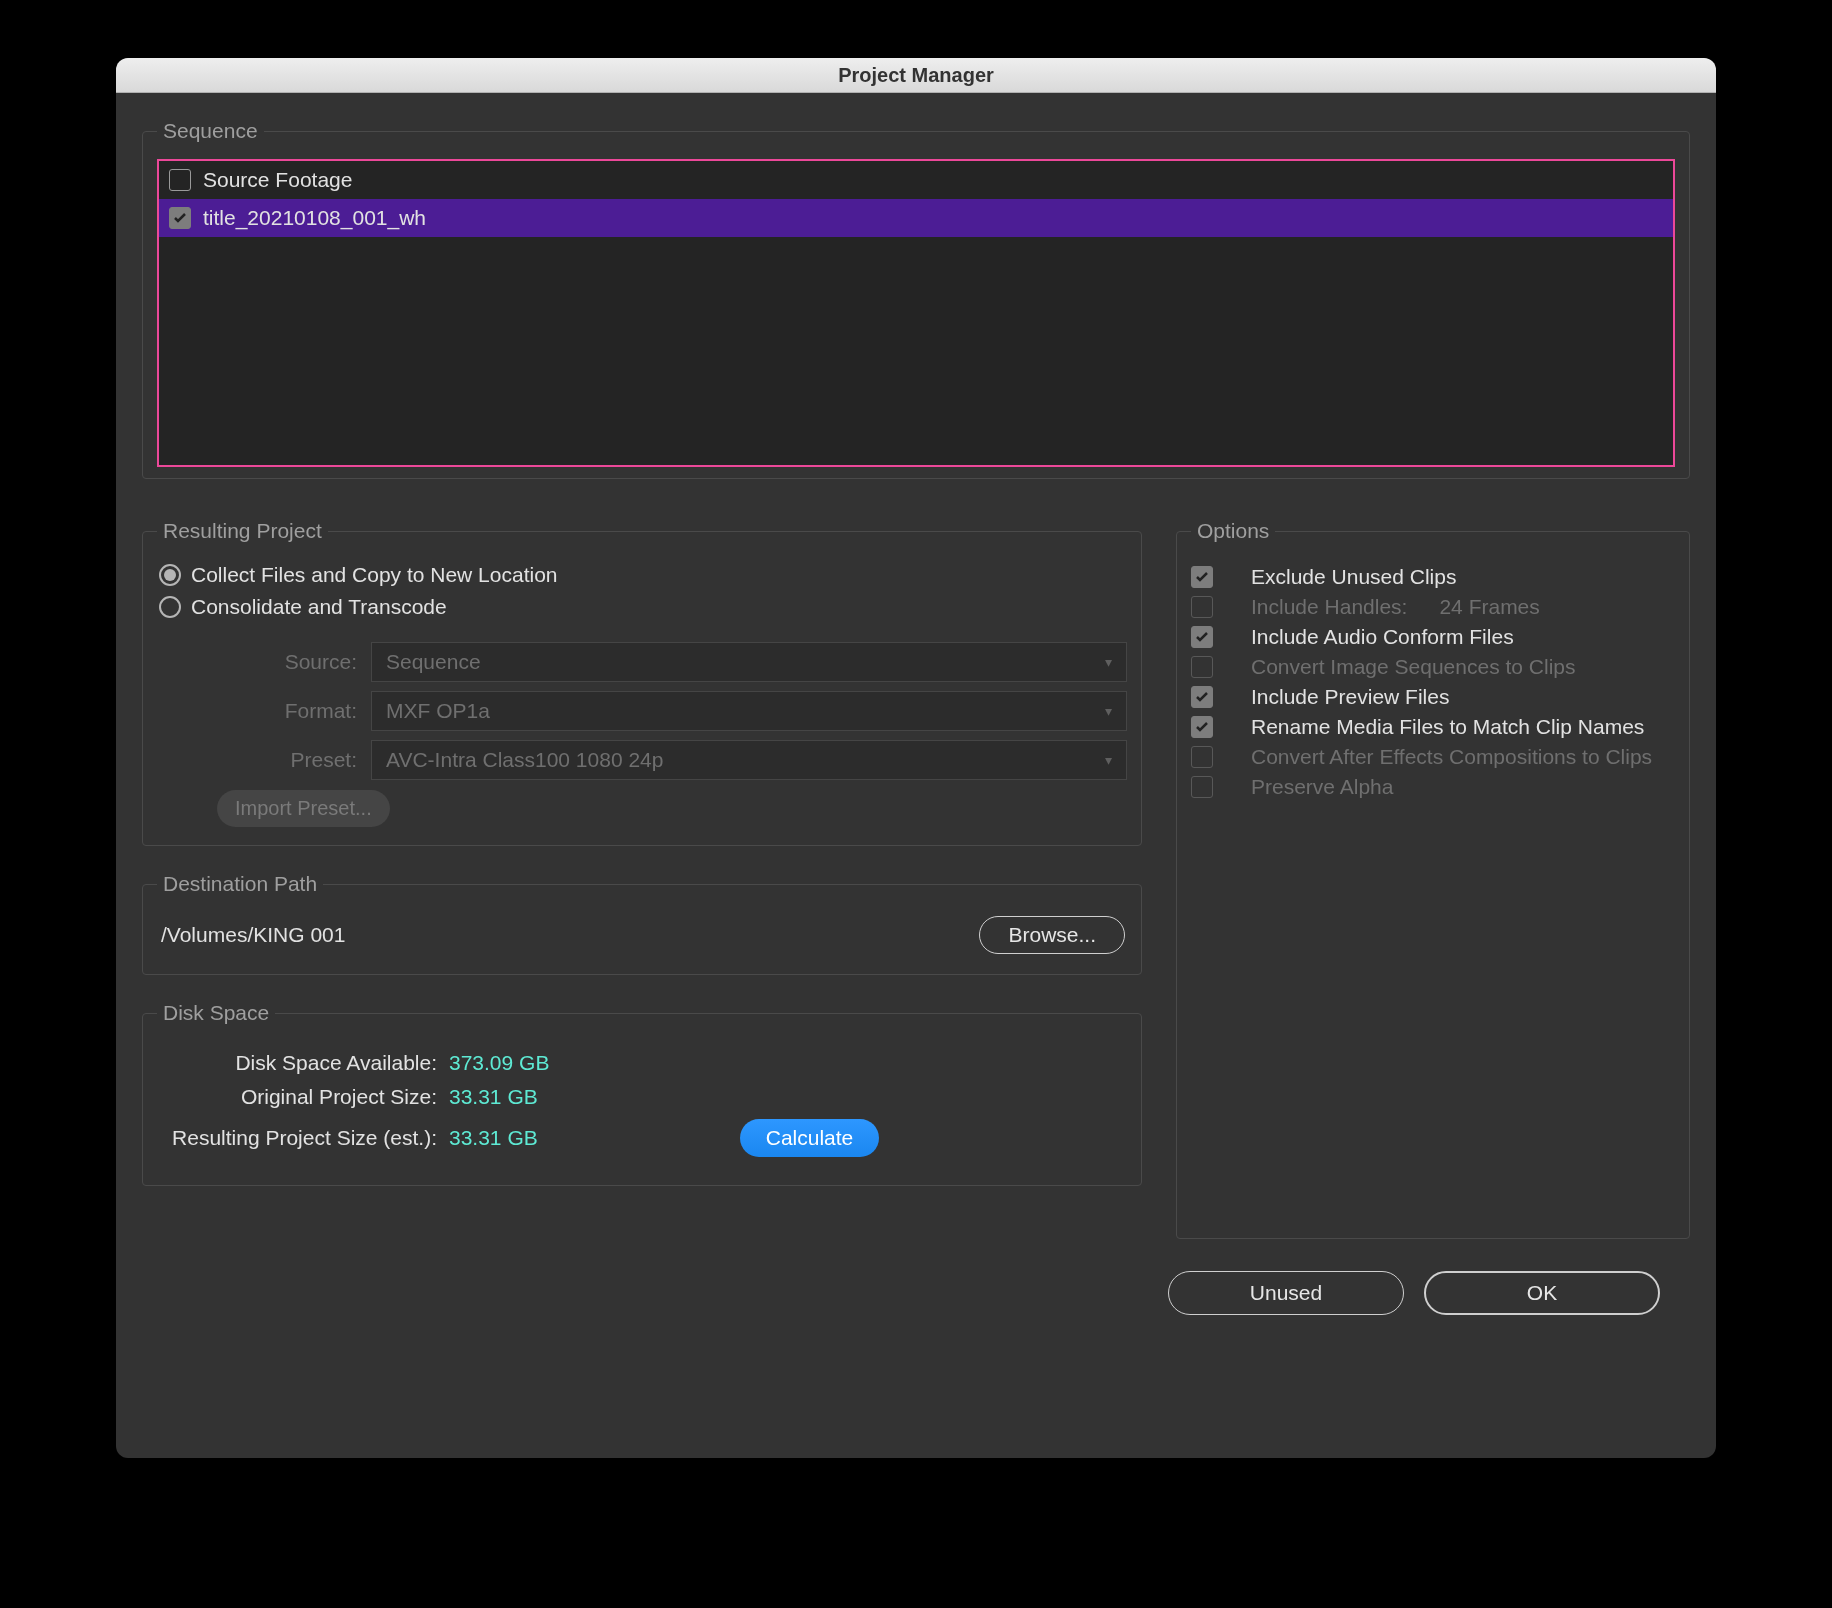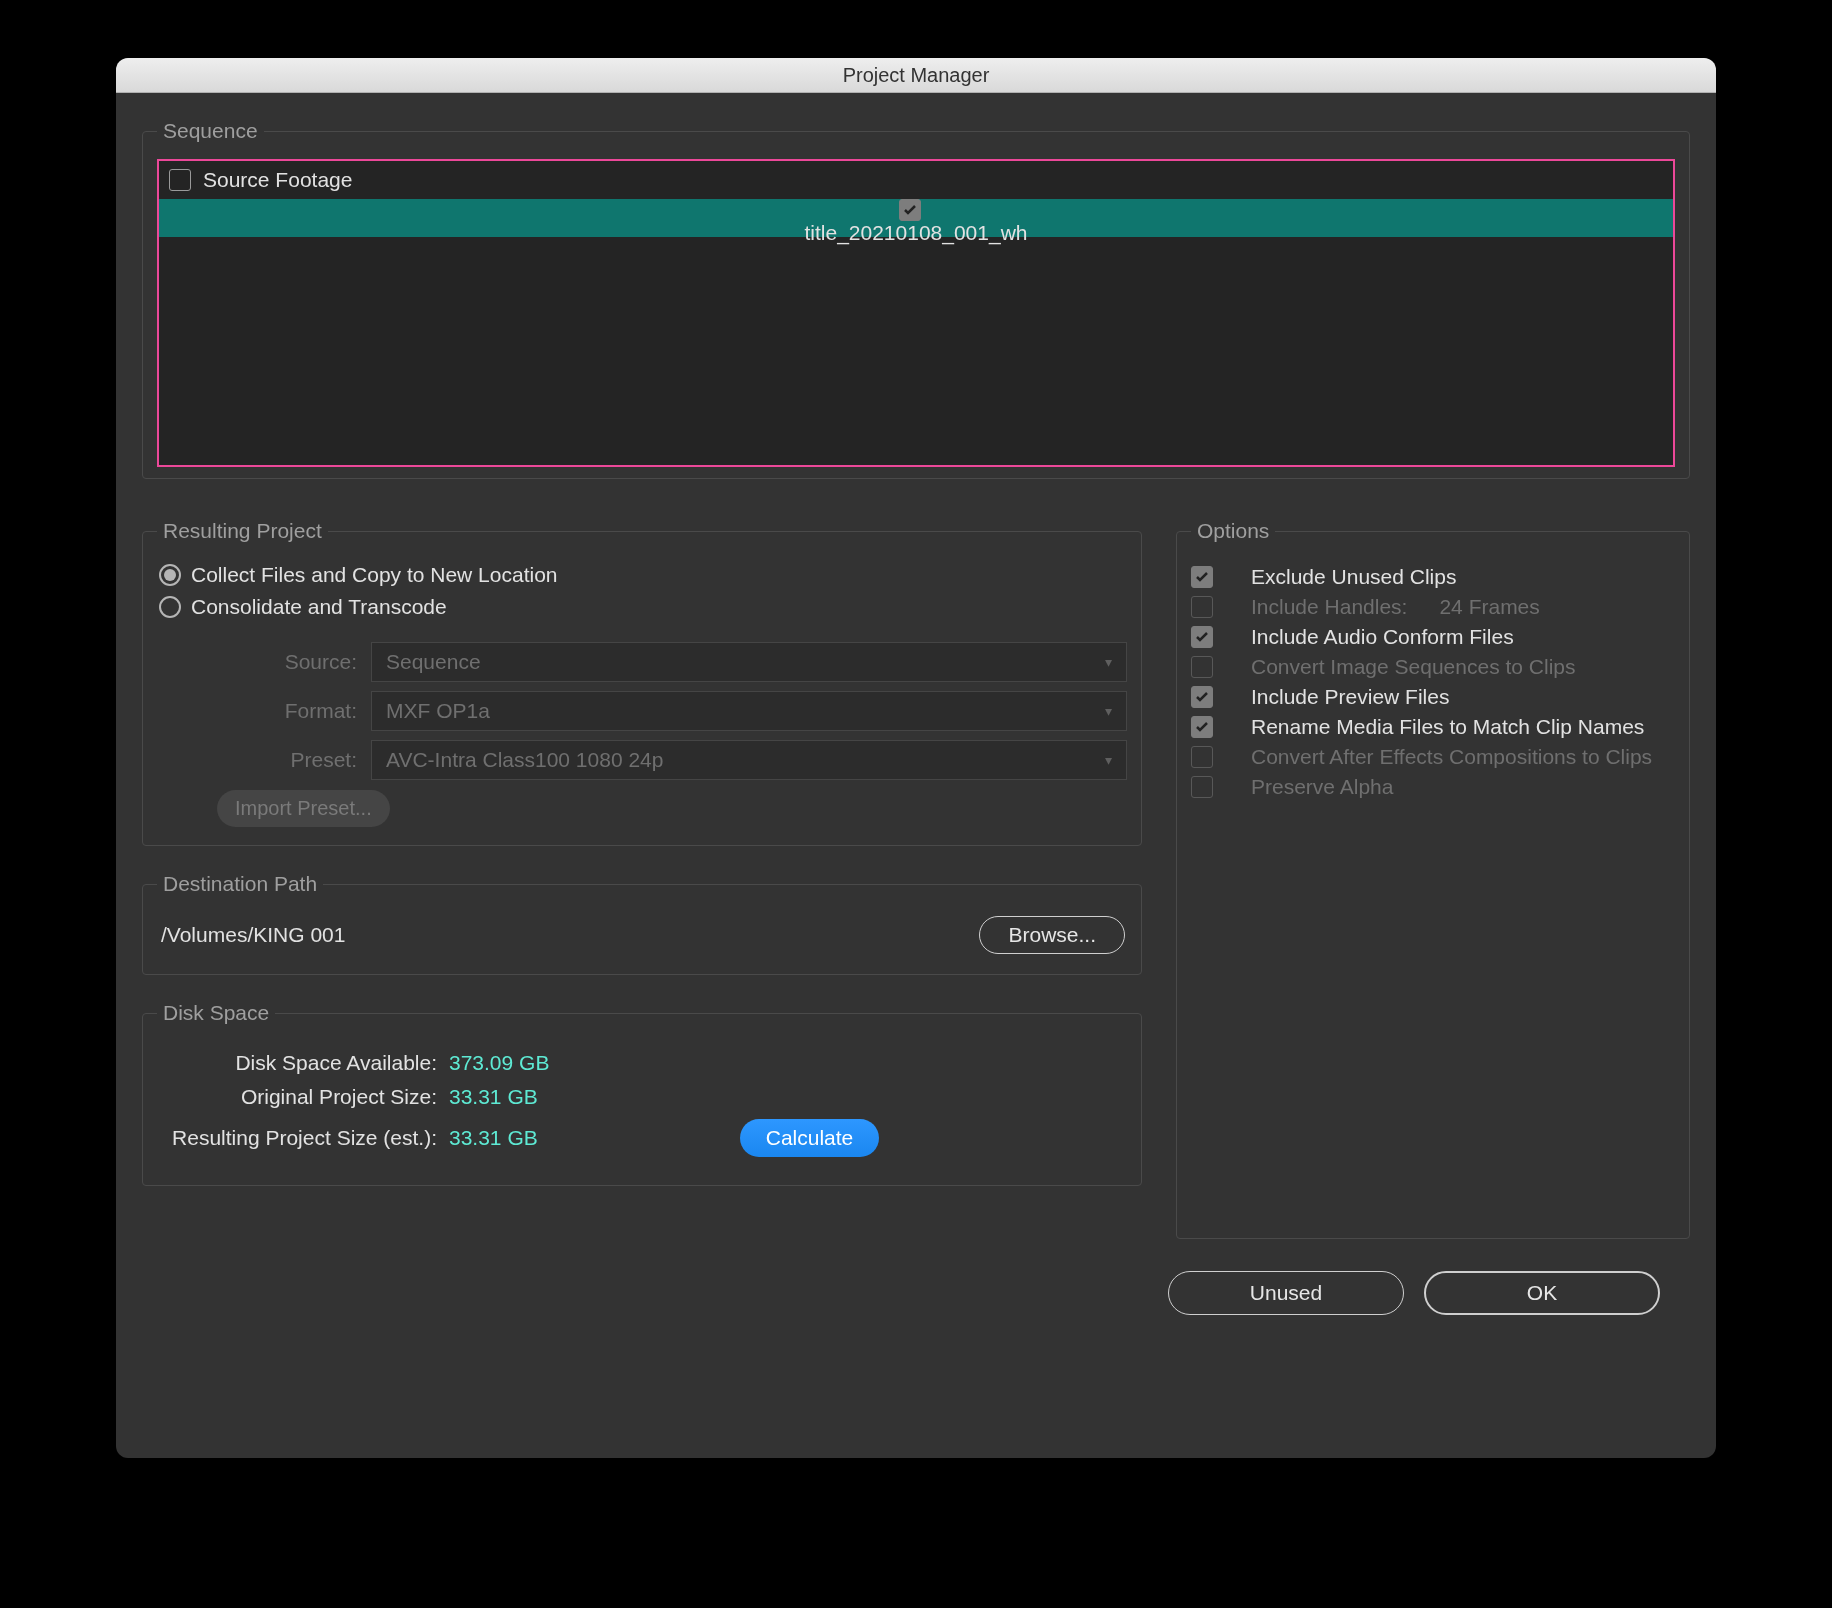--- a/index.html
+++ b/index.html
@@ -12,21 +12,21 @@
     border-radius: 12px;
     box-shadow: 0 30px 60px rgba(0,0,0,0.6);
     overflow: hidden;
     display: flex; flex-direction: column;
   }
   .titlebar {
     height: 35px;
     background: linear-gradient(#eeeeee, #d9d9d9);
     border-bottom: 1px solid #b0b0b0;
     display: flex; align-items: center; justify-content: center;
-    color: #333; font-size: 20px; font-weight: 400;
+    color: #333; font-size: 20px; font-weight: 700;
   }
   .body { flex: 1; padding: 26px 26px 12px 26px; color: #d0d0d0; }
   fieldset {
     border: 1px solid #4a4a4a;
     border-radius: 4px;
     padding: 16px 14px 18px 14px;
     position: relative;
   }
   legend { color: #9f9f9f; font-size: 21px; padding: 0 6px; margin-left: 0; }
   .sequence-box { height: 360px; }
@@ -34,21 +34,21 @@
     background: #242424;
     border: 2px solid #ec4899;
     height: 308px;
     overflow: hidden;
   }
   .seq-row {
     display: flex; align-items: center;
     height: 38px; padding: 0 10px;
     font-size: 21px; color: #e2e2e2;
   }
-  .seq-row.selected { background: #0f766e; flex-direction: column; }
+  .seq-row.selected { background: #4c1d95; }
   .chk {
     width: 22px; height: 22px; border: 1px solid #9a9a9a; border-radius: 3px;
     display: inline-flex; align-items: center; justify-content: center;
     margin-right: 12px; background: transparent; flex-shrink: 0;
   }
   .chk.checked { background: #7d7d7d; border-color: #7d7d7d; }
   .chk.checked svg { display: block; }
   .chk svg { display: none; width: 16px; height: 16px; }
   .chk.disabled { border-color: #585858; }
   .middle { display: flex; gap: 34px; margin-top: 40px; }

